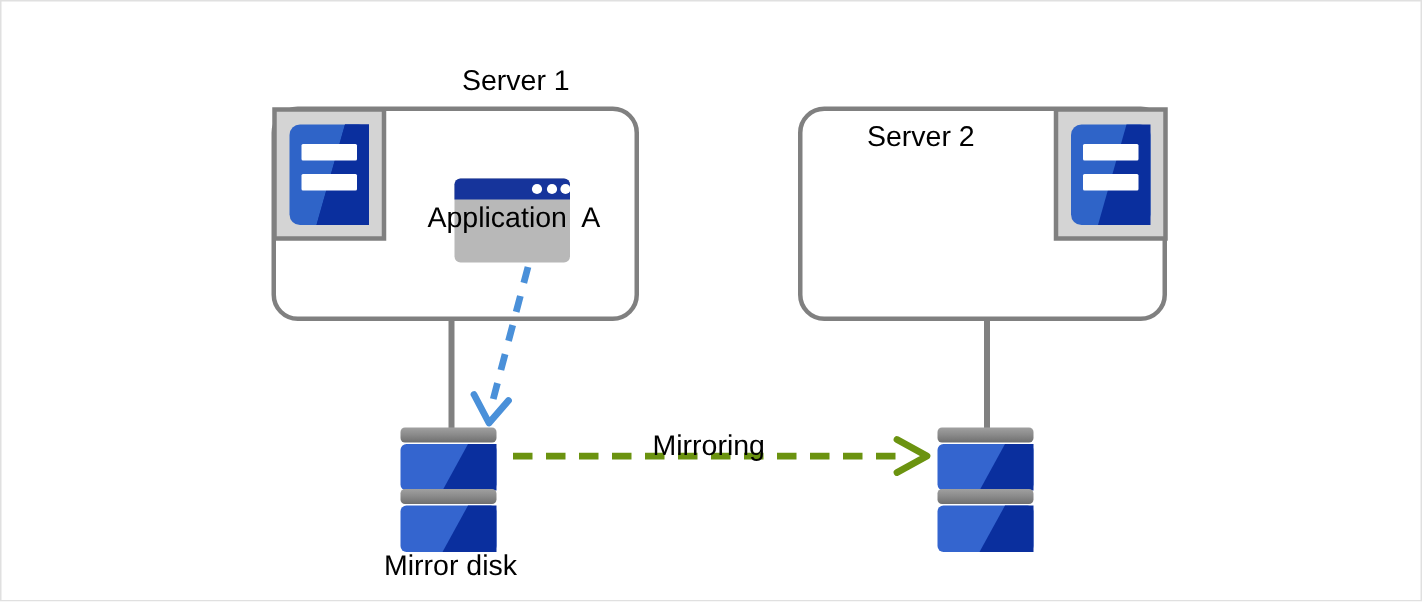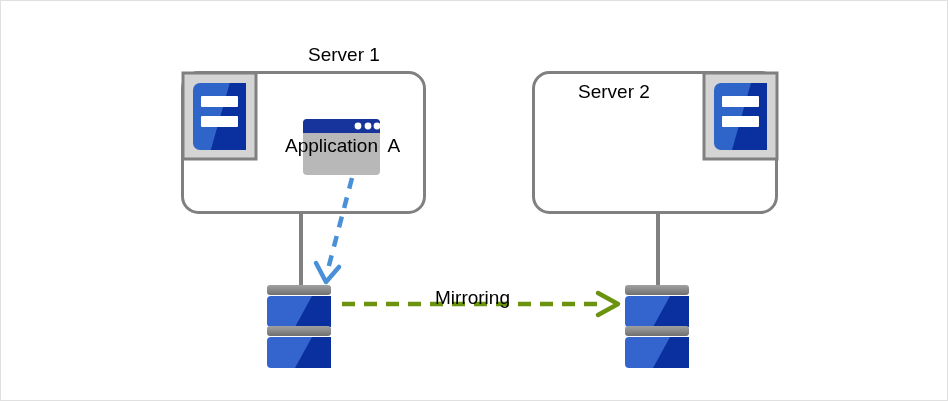--- a/index.html
+++ b/index.html
@@ -135,14 +135,15 @@
   </svg>
 
   <div class="label" id="server1-title">Server 1</div>
 
   <div class="label" id="server2-title">Server 2</div>
 
   <div class="label" id="app-a-label">Application  A</div>
 
   <div class="label" id="mirroring-label">Mirroring</div>
 
+  <div class="label" id="mirror-disk-label">Mirror disk</div>
 
 </div>
 
 </body></html>

